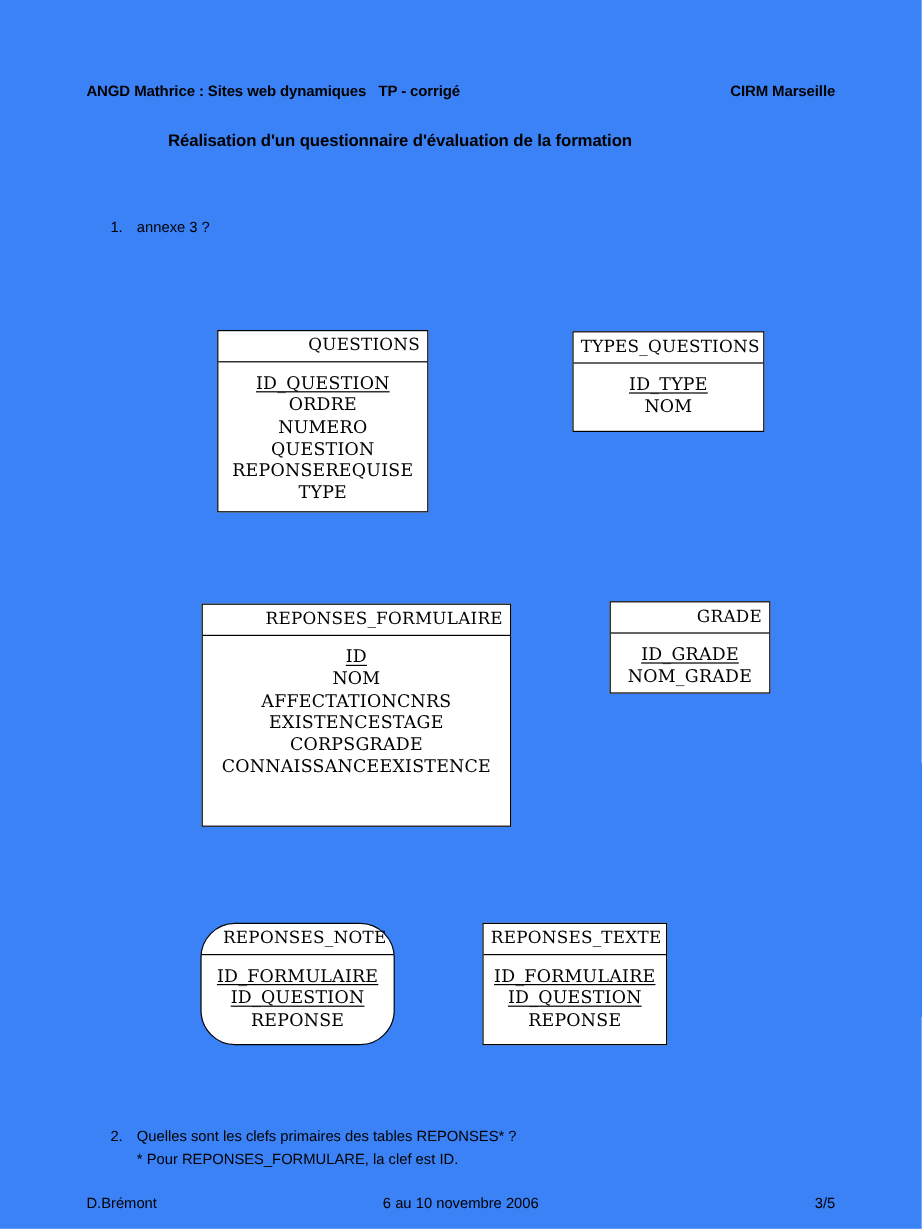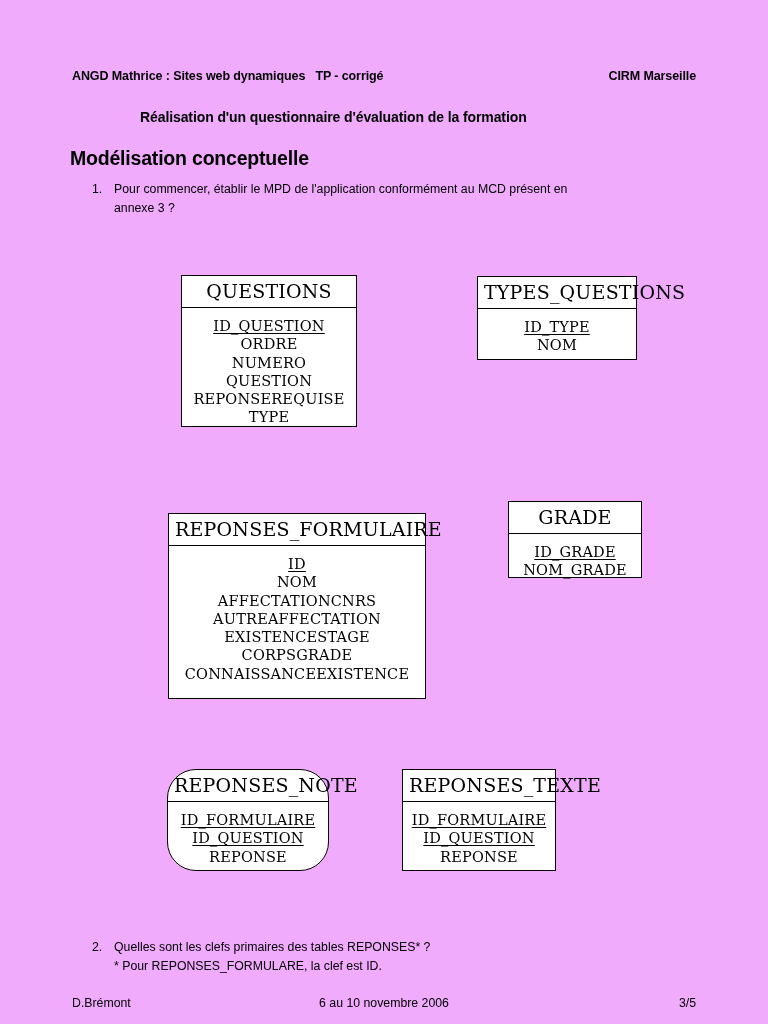--- a/index.html
+++ b/index.html
@@ -12,21 +12,21 @@
     width: 768px;
     height: 1024px;
     position: relative;
     font-family: "Liberation Sans", sans-serif;
     color: #000000;
     overflow: hidden;
   }
   .page {
     position: absolute;
     inset: 0;
-    background: #f0abfc;
+    background: #3b82f6;
   }
 
   
   .doc-header {
     position: absolute;
     left: 72px;
     top: 69px;
     width: 624px;
     display: flex;
     justify-content: space-between;
@@ -77,22 +77,22 @@
   .entity {
     position: absolute;
     border: 1.4px solid #000000;
     background: #ffffff;
     box-sizing: border-box;
     font-family: "DejaVu Serif", "Liberation Serif", serif;
     display: flex;
     flex-direction: column;
   }
   .entity .entity-name {
-    text-align: center;
-    font-size: 19px;
+    text-align: right;
+    font-size: 14px;
     padding: 4px 6px 5px 6px;
     border-bottom: 1.4px solid #000000;
     letter-spacing: 0.2px;
     white-space: nowrap;
   }
   .entity .entity-fields {
     flex: 1 1 auto;
     padding: 9px 6px 8px 6px;
     text-align: center;
     font-size: 14.5px;
@@ -103,21 +103,21 @@
     display: block;
     white-space: nowrap;
   }
   .entity .field.key {
     text-decoration: underline;
     text-underline-offset: 1.5px;
   }
 
   #entity-questions            { left: 181px; top: 275px; width: 176px; height: 152px; }
   #entity-types-questions      { left: 477px; top: 276px; width: 160px; height: 84px;  }
-  #entity-reponses-formulaire  { left: 168px; top: 503px; width: 258px; height: 186px; margin-top: 10px; }
+  #entity-reponses-formulaire  { left: 168px; top: 503px; width: 258px; height: 186px; }
   #entity-grade                { left: 508px; top: 501px; width: 134px; height: 77px;  }
   #entity-reponses-note        { left: 167px; top: 769px; width: 162px; height: 102px; border-radius: 29px; }
   #entity-reponses-texte       { left: 402px; top: 769px; width: 154px; height: 102px; }
 
   
   .doc-footer {
     position: absolute;
     left: 72px;
     top: 996px;
     width: 624px;
@@ -132,26 +132,24 @@
 
 <div class="page">
 
   <div class="doc-header">
     <span class="left">ANGD Mathrice : Sites web dynamiques   TP - corrigé</span>
     <span class="right">CIRM Marseille</span>
   </div>
 
   <div class="doc-subtitle">Réalisation d'un questionnaire d'évaluation de la formation</div>
 
-  <div class="section-title">Modélisation conceptuelle</div>
 
   <div class="list-item" id="item-1">
     <span class="num">1.</span>
     <span class="body">
-      <span class="line">Pour commencer, établir le MPD de l'application conformément au MCD présent en</span>
       <span class="line">annexe 3 ?</span>
     </span>
   </div>
 
   <div class="entity" id="entity-questions">
     <div class="entity-name">QUESTIONS</div>
     <div class="entity-fields">
       <span class="field key">ID_QUESTION</span>
       <span class="field">ORDRE</span>
       <span class="field">NUMERO</span>
@@ -168,21 +166,20 @@
       <span class="field">NOM</span>
     </div>
   </div>
 
   <div class="entity" id="entity-reponses-formulaire">
     <div class="entity-name">REPONSES_FORMULAIRE</div>
     <div class="entity-fields">
       <span class="field key">ID</span>
       <span class="field">NOM</span>
       <span class="field">AFFECTATIONCNRS</span>
-      <span class="field">AUTREAFFECTATION</span>
       <span class="field">EXISTENCESTAGE</span>
       <span class="field">CORPSGRADE</span>
       <span class="field">CONNAISSANCEEXISTENCE</span>
     </div>
   </div>
 
   <div class="entity" id="entity-grade">
     <div class="entity-name">GRADE</div>
     <div class="entity-fields">
       <span class="field key">ID_GRADE</span>

